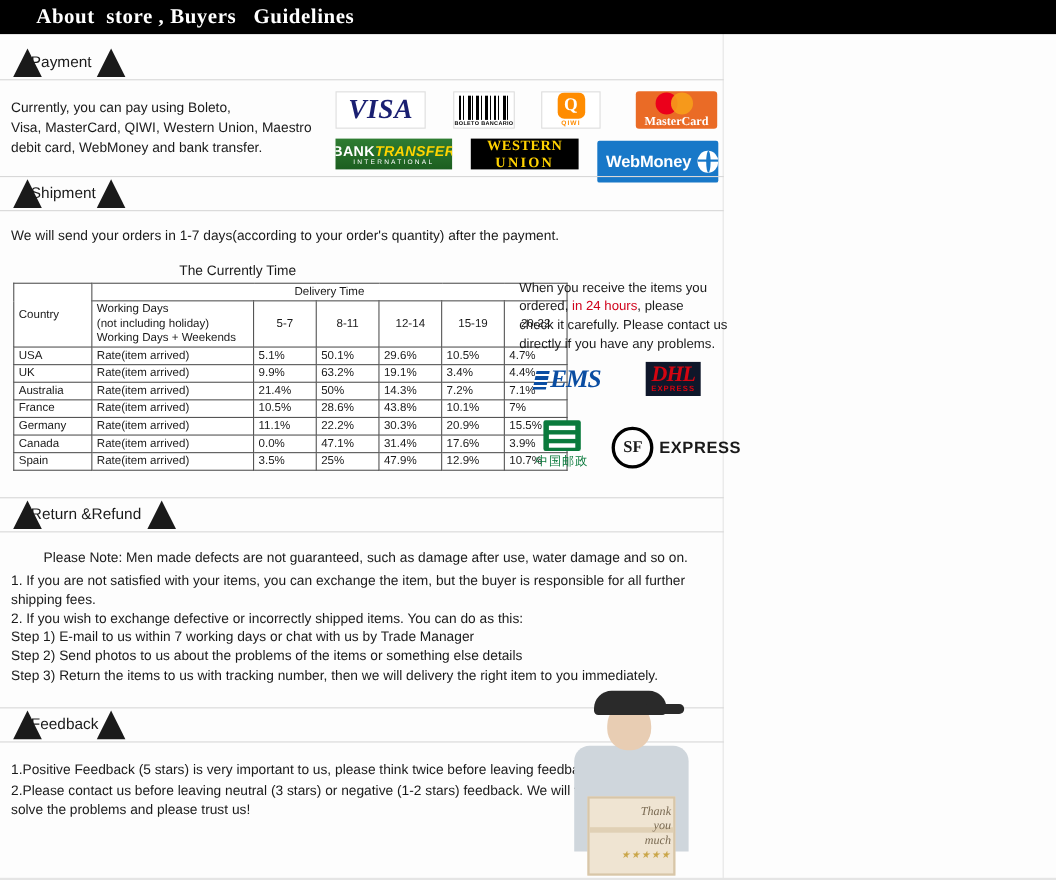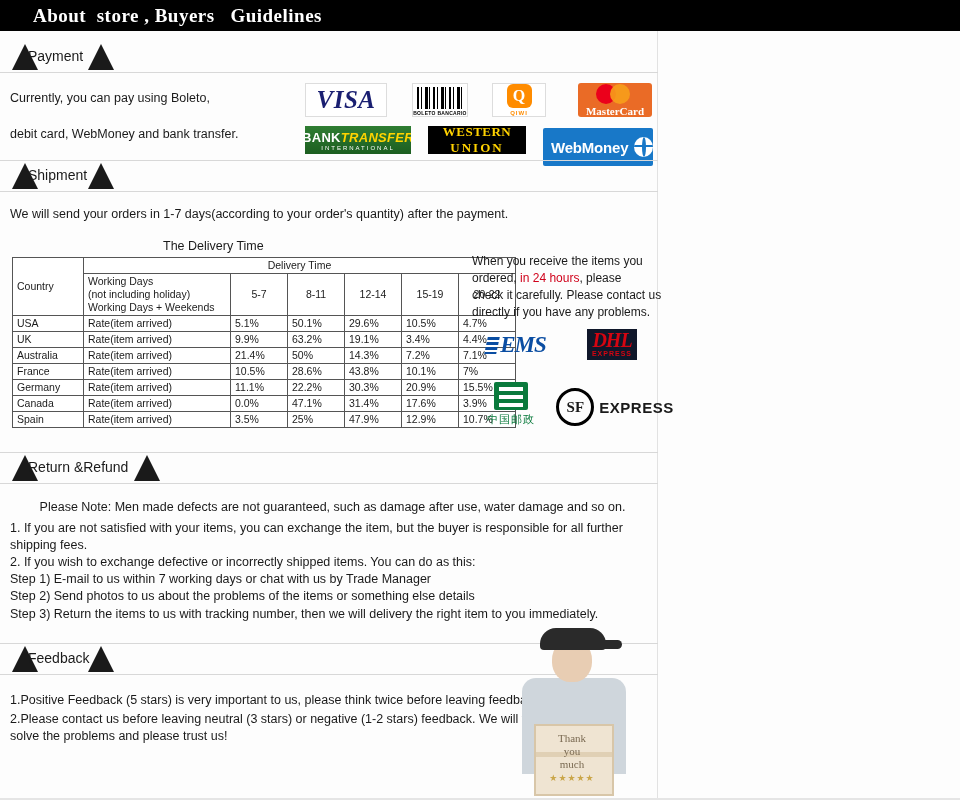--- a/index.html
+++ b/index.html
@@ -356,22 +356,23 @@
     position: absolute; left: 38px; top: 104px; width: 76px; height: 68px;
     background: #efe4d2; border: 2px solid #d8c6a8;
   }
   .ph-box-line {
     position: absolute; left: 0; top: 26px; width: 76px; height: 5px; background: #e0d0b5;
   }
   .thankyou {
     position: absolute;
     left: 38px; top: 112px;
     width: 76px;
-    text-align: center;
-    font-family: "Liberation Serif", serif;
+    text-align: right;
+    font-family: "Liberation Serif", serif;
+    font-style: italic;
     font-size: 11px;
     color: #7a6a52;
     line-height: 13px;
   }
   .stars { font-size: 9px; color: #caa64a; letter-spacing: 1px;}
   .bottom-rule {
     position: absolute; left: 0; bottom: 0; width: 960px; height: 2px; background: #e5e5e5;
   }
 </style>
 </head>
@@ -387,20 +388,21 @@
   </div>
 
   <div class="section-head" style="top:44px;">
     <span class="arrow-left"></span>
     <span class="arrow-right" style="left:88px;"></span>
     <span class="sec-title">Payment</span>
   </div>
   <div class="hr-light" style="top:72px;"></div>
 
   <div class="body-text" style="left:10px; top:89px; width:300px;">Currently, you can pay using Boleto,</div>
+  <div class="body-text" style="left:10px; top:107px; width:310px;">Visa, MasterCard, QIWI, Western Union, Maestro</div>
   <div class="body-text" style="left:10px; top:125px; width:310px;">debit card, WebMoney and bank transfer.</div>
 
   <div class="logo logo-visa" style="left:305px; top:83px; width:82px; height:34px;">
     <span class="visa-text">VISA</span>
   </div>
   <div class="logo logo-boleto" style="left:412px; top:83px; width:56px; height:34px;">
     <span class="barcode"></span>
     <span class="boleto-cap">BOLETO BANCARIO</span>
   </div>
   <div class="logo logo-qiwi" style="left:492px; top:83px; width:54px; height:34px;">
@@ -433,21 +435,21 @@
   <div class="hr-light" style="top:160px;"></div>
   <div class="section-head" style="top:163px;">
     <span class="arrow-left"></span>
     <span class="arrow-right" style="left:88px;"></span>
     <span class="sec-title">Shipment</span>
   </div>
   <div class="hr-light" style="top:191px;"></div>
 
   <div class="body-text" style="left:10px; top:205px; width:640px;">We will send your orders in 1-7 days(according to your order's quantity) after the payment.</div>
 
-  <div class="tbl-caption" style="left:163px; top:239px;">The Delivery Time</div>
+  <div class="tbl-caption" style="left:163px; top:239px;">The Currently Time</div>
 
   <table class="delivery" style="left:12px; top:257px;">
     <tbody>
         <tr>
       <td class="c-country" rowspan="2">Country</td>
       <td colspan="6" class="head-center">Delivery Time</td>
     </tr>
     <tr>
       <td class="c-rate">
         <div>Working Days</div>

